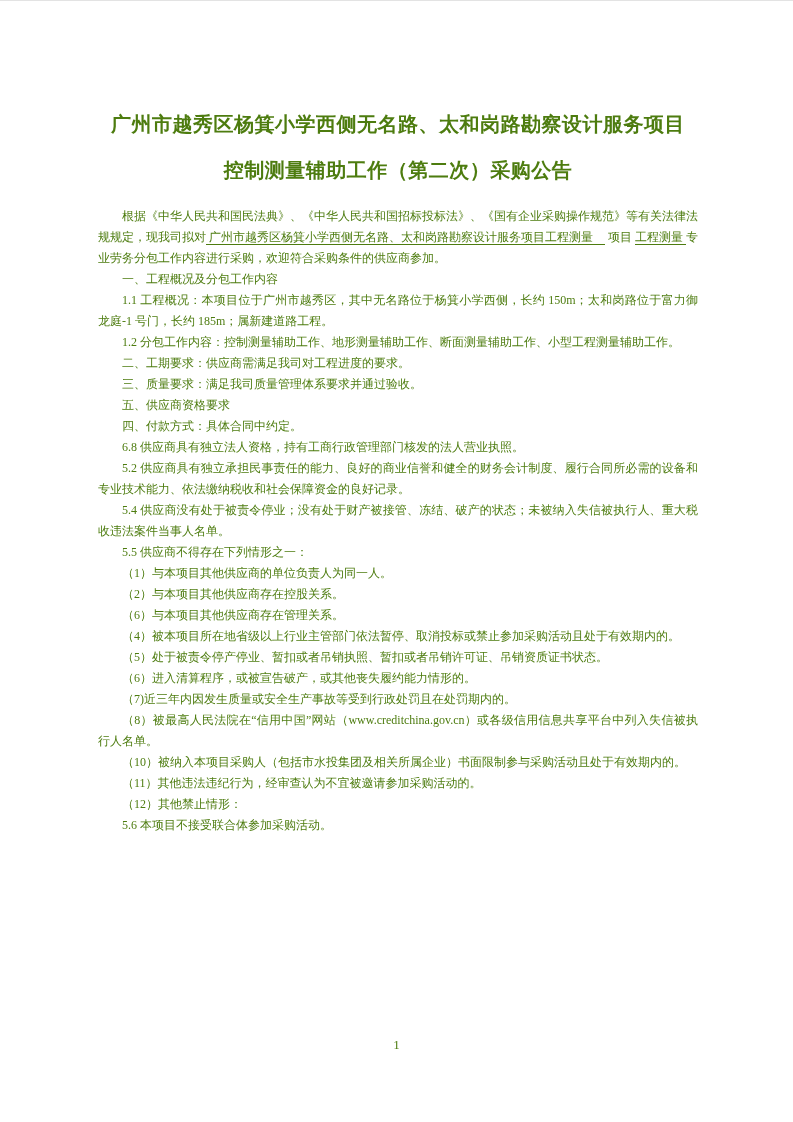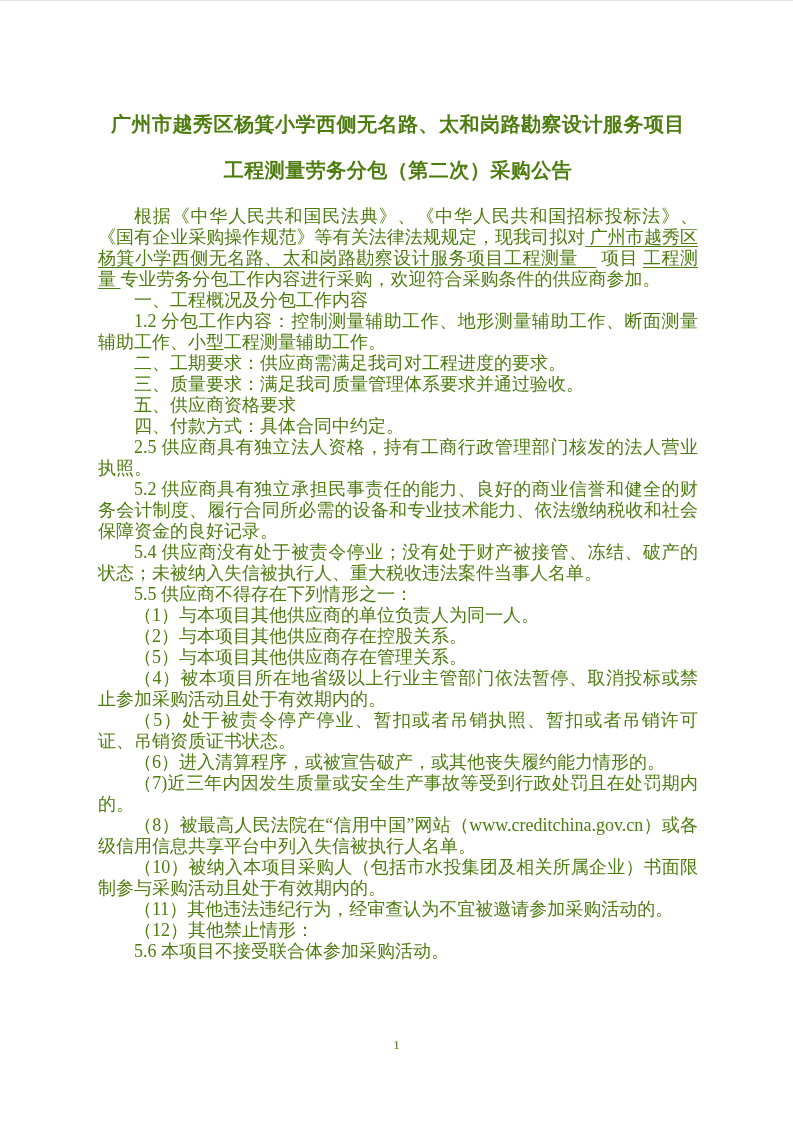--- a/index.html
+++ b/index.html
@@ -25,21 +25,21 @@
   }
   .doc-title {
     font-weight: bold;
     text-align: center;
     font-size: 20px;
     line-height: 46px;
     letter-spacing: 0.5px;
   }
   .doc-body {
     margin-top: 13px;
-    font-size: 18px;
+    font-size: 12px;
     line-height: 21px;
     text-align: justify;
   }
   .para {
     margin: 0;
     text-indent: 2em;
     word-break: break-all;
   }
   .u {
     text-decoration: underline;
@@ -54,37 +54,38 @@
     font-size: 13px;
   }
 </style>
 </head>
 <body>
 
 <div class="sheet">
   <div class="content">
     <div class="doc-title">
       <div>广州市越秀区杨箕小学西侧无名路、太和岗路勘察设计服务项目</div>
-      <div>工程测量劳务分包（第二次）采购公告</div>
+      <div>控制测量辅助工作（第二次）采购公告</div>
     </div>
     <div class="doc-body">
         <p class="para"><span>根据《中华人民共和国民法典》、《中华人民共和国招标投标法》、《国有企业采购操作规范》等有关法律法规规定，现我司拟对</span><span class="u"> 广州市越秀区杨箕小学西侧无名路、太和岗路勘察设计服务项目工程测量　</span><span> 项目 </span><span class="u"> 工程测量 </span><span>专业劳务分包工作内容进行采购，欢迎符合采购条件的供应商参加。</span></p>
         <p class="para"><span>一、工程概况及分包工作内容</span></p>
+        <p class="para"><span>1.1 工程概况：本项目位于广州市越秀区，其中无名路位于杨箕小学西侧，长约 150m；太和岗路位于富力御龙庭-1 号门，长约 185m；属新建道路工程。</span></p>
         <p class="para"><span>1.2 分包工作内容：控制测量辅助工作、地形测量辅助工作、断面测量辅助工作、小型工程测量辅助工作。</span></p>
         <p class="para"><span>二、工期要求：供应商需满足我司对工程进度的要求。</span></p>
         <p class="para"><span>三、质量要求：满足我司质量管理体系要求并通过验收。</span></p>
         <p class="para"><span>五、供应商资格要求</span></p>
         <p class="para"><span>四、付款方式：具体合同中约定。</span></p>
-        <p class="para"><span>2.5 供应商具有独立法人资格，持有工商行政管理部门核发的法人营业执照。</span></p>
+        <p class="para"><span>6.8 供应商具有独立法人资格，持有工商行政管理部门核发的法人营业执照。</span></p>
         <p class="para"><span>5.2 供应商具有独立承担民事责任的能力、良好的商业信誉和健全的财务会计制度、履行合同所必需的设备和专业技术能力、依法缴纳税收和社会保障资金的良好记录。</span></p>
         <p class="para"><span>5.4 供应商没有处于被责令停业；没有处于财产被接管、冻结、破产的状态；未被纳入失信被执行人、重大税收违法案件当事人名单。</span></p>
         <p class="para"><span>5.5 供应商不得存在下列情形之一：</span></p>
         <p class="para"><span>（1）与本项目其他供应商的单位负责人为同一人。</span></p>
         <p class="para"><span>（2）与本项目其他供应商存在控股关系。</span></p>
-        <p class="para"><span>（5）与本项目其他供应商存在管理关系。</span></p>
+        <p class="para"><span>（6）与本项目其他供应商存在管理关系。</span></p>
         <p class="para"><span>（4）被本项目所在地省级以上行业主管部门依法暂停、取消投标或禁止参加采购活动且处于有效期内的。</span></p>
         <p class="para"><span>（5）处于被责令停产停业、暂扣或者吊销执照、暂扣或者吊销许可证、吊销资质证书状态。</span></p>
         <p class="para"><span>（6）进入清算程序，或被宣告破产，或其他丧失履约能力情形的。</span></p>
         <p class="para"><span>（7)近三年内因发生质量或安全生产事故等受到行政处罚且在处罚期内的。</span></p>
         <p class="para"><span>（8）被最高人民法院在“信用中国”网站（www.creditchina.gov.cn）或各级信用信息共享平台中列入失信被执行人名单。</span></p>
         <p class="para"><span>（10）被纳入本项目采购人（包括市水投集团及相关所属企业）书面限制参与采购活动且处于有效期内的。</span></p>
         <p class="para"><span>（11）其他违法违纪行为，经审查认为不宜被邀请参加采购活动的。</span></p>
         <p class="para"><span>（12）其他禁止情形：</span></p>
         <p class="para"><span>5.6 本项目不接受联合体参加采购活动。</span></p>
       </div>

